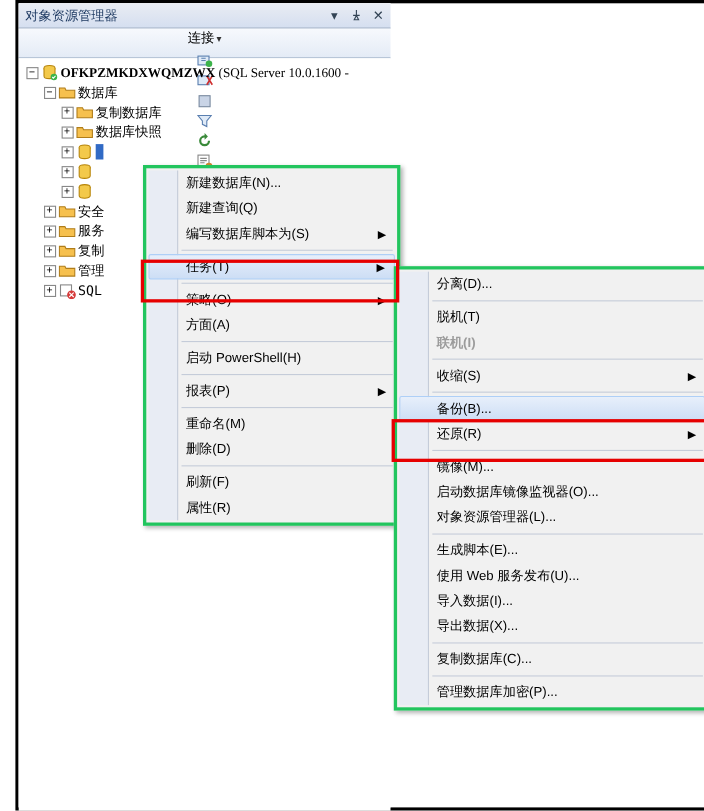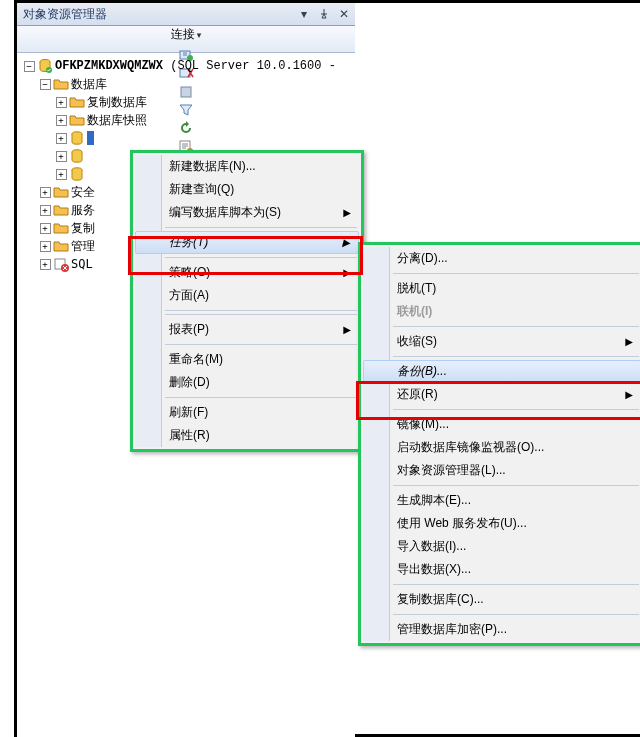--- a/index.html
+++ b/index.html
@@ -16,21 +16,21 @@
   .tree { padding:4px 2px; background:#fff; height:calc(100% - 50px); overflow:hidden;}
   .row{display:flex;align-items:center;height:18px;white-space:nowrap;}
   .tw{width:16px;height:16px;display:flex;align-items:center;justify-content:center;flex:none;}
   .twbox{width:9px;height:9px;border:1px solid #888;display:flex;align-items:center;justify-content:center;font-size:9px;line-height:1;color:#000;font-family:monospace;}
   .ico{width:16px;height:16px;flex:none;display:flex;align-items:center;justify-content:center;margin-right:2px;}
   .folder{fill:#f6c04e;stroke:#b07d1a;}
   .db{fill:#f3c94a;stroke:#b8860b;}
   .menu{position:absolute;background:#f1f1f1;border:3px solid #22c55e;box-shadow:2px 2px 4px rgba(0,0,0,.3);padding:2px;}
   .menu .gutter{position:absolute;left:2px;top:2px;bottom:2px;width:26px;background:#e8ecf4;border-right:1px solid #c5ccd9;}
   .mi{position:relative;height:23px;display:flex;align-items:center;padding-left:34px;padding-right:22px;white-space:nowrap;}
-  .mi.hover{background:linear-gradient(#e7effb,#cddef5);border:1px solid #aecff7;border-radius:2px;padding-left:33px;padding-right:21px;height:21px;font-style:italic;}
+  .mi.hover{background:linear-gradient(#e7effb,#cddef5);border:1px solid #aecff7;border-radius:2px;padding-left:33px;padding-right:21px;height:21px;}
   .mi .arrow{position:absolute;right:8px;font-size:10px;}
   .mi.disabled{color:#9c9c9c;font-weight:bold;}
   .msep{height:1px;background:#c5ccd9;margin:3px 2px 3px 30px;}
   .hl-red{position:absolute;border:3px solid #e60000;pointer-events:none;}
   svg{display:block}
 </style>
 </head>
 <body>
 
 <div class="outer">
@@ -95,21 +95,21 @@
             <span class="twbox">−</span>
           </span>
       <span class="ico">
             <svg width="16" height="16">
               <ellipse cx="8" cy="4" rx="5" ry="2.5" fill="#f3c94a" stroke="#b8860b"></ellipse>
               <path d="M3 4v7a5 2.5 0 0 0 10 0V4" fill="#f3c94a" stroke="#b8860b"></path>
               <circle cx="12" cy="12" r="3" fill="#3cb34a"></circle>
               <path d="M10.5 12l1 1 2-2" stroke="#fff" fill="none"></path>
             </svg>
           </span>
-      <span style="font-family:Liberation Mono, monospace"><b>OFKPZMKDXWQMZWX</b> <span>(SQL Server 10.0.1600 -</span></span>
+      <span style="font-family:Liberation Serif, serif"><b>OFKPZMKDXWQMZWX</b> <span>(SQL Server 10.0.1600 -</span></span>
     </div>
     <div class="row" style="padding-left:18px">
       <span class="tw">
             <span class="twbox">−</span>
           </span>
       <span class="ico">
             <svg width="16" height="14">
               <path d="M1 3h5l1 2h8v7H1z" class="folder"></path>
             </svg>
           </span>
@@ -250,20 +250,23 @@
       </div>
   <div class="msep"></div>
   <div class="mi">
         <span>策略(O)</span>
         <span class="arrow">▶</span>
       </div>
   <div class="mi">
         <span>方面(A)</span>
       </div>
   <div class="msep"></div>
+  <div class="mi">
+        <span>启动 PowerShell(H)</span>
+      </div>
   <div class="msep"></div>
   <div class="mi">
         <span>报表(P)</span>
         <span class="arrow">▶</span>
       </div>
   <div class="msep"></div>
   <div class="mi">
         <span>重命名(M)</span>
       </div>
   <div class="mi">

